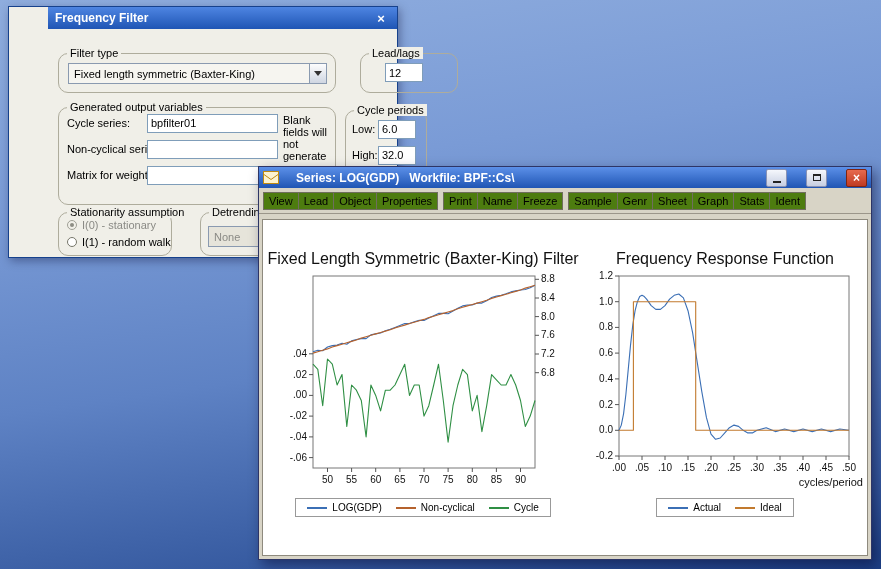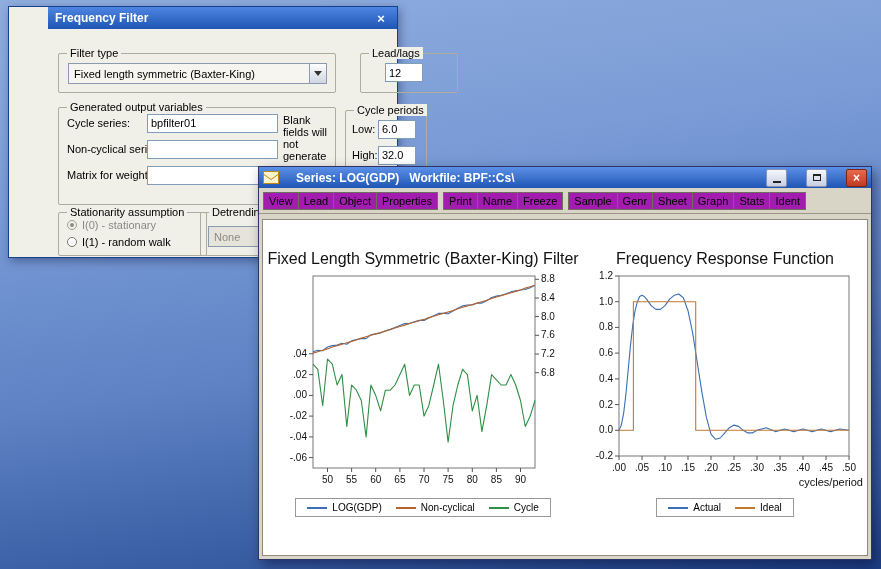--- a/index.html
+++ b/index.html
@@ -9,21 +9,21 @@
 
   
   .dialog { position:absolute; left:8px; top:6px; width:390px; height:252px;
     background:var(--dialog-bg,#f0efe8); border:1px solid #16418c;
     box-shadow:2px 3px 9px rgba(0,0,40,.35); z-index:1;padding-left:39px; }
   .dlg-titlebar { height:22px; display:flex; align-items:center; padding:0 7px;
     background:linear-gradient(180deg,var(--titlebar-start,#4e85e2),var(--titlebar-end,#1f55b4)); color:#fff; }
   .dlg-title { font-size:12px; font-weight:bold; }
   .dlg-close { margin-left:auto; width:18px; text-align:center; font-size:13px; font-weight:bold; cursor:default; }
   .dlg-body { position:relative; height:228px; font-size:11px; color:#000; }
-  .group { position:absolute; border:1px solid #aeac9c; border-radius:2px; }
+  .group { position:absolute; border:1px solid #aeac9c; border-radius:10px; }
   .group-label { position:absolute; top:-7px; left:8px; background:var(--dialog-bg,#f0efe8); padding:0 3px; white-space:nowrap; }
   .txt { font-family:"Liberation Sans",sans-serif; font-size:11px; border:1px solid #7f9db9; background:#fff; padding:1px 3px; height:19px; }
   .combo { position:absolute; height:21px; background:#f6f5f0; border:1px solid #8a9ab0; display:flex; align-items:center; padding-left:5px; }
   .combo-text { white-space:nowrap; overflow:hidden; }
   .combo-btn { margin-left:auto; width:17px; height:100%; border-left:1px solid #8a9ab0;
     background:linear-gradient(180deg,#fdfdfd,#cfd6e2); display:flex; align-items:center; justify-content:center; }
   .arrow-down { width:0; height:0; border-left:4px solid transparent; border-right:4px solid transparent; border-top:5px solid #333; }
   .combo.disabled { background:#e6e4da; color:#8a8a85; }
   .combo.disabled .combo-btn { background:#dedbd0; }
   .combo.disabled .arrow-down { border-top-color:#8a8a85; }
@@ -32,21 +32,21 @@
   .g-filter .combo { left:9px; top:9px; width:259px; }
   .g-lead { left:312px; top:24px; width:98px; height:40px; }
   .g-lead .txt { position:absolute; left:24px; top:9px; width:38px; }
   .g-output { left:10px; top:78px; width:278px; height:98px; }
   .out-row { position:absolute; left:8px; display:flex; align-items:center; }
   .out-row .txt { position:absolute; left:80px; width:131px; }
   .note { position:absolute; left:224px; top:6px; width:54px; line-height:12px; }
   .g-cycle { left:297px; top:81px; width:82px; height:76px; }
   .cy-row { position:absolute; left:6px; display:flex; align-items:center; }
   .cy-row .txt { position:absolute; left:26px; width:38px; }
-  .g-stat { left:10px; top:183px; width:149px; height:44px; }
+  .g-stat { left:10px; top:183px; width:114px; height:44px; }
   .radio { position:absolute; left:8px; display:flex; align-items:center; gap:5px; white-space:nowrap; }
   .radio-circle { width:10px; height:10px; border-radius:50%; border:1px solid #76766a; background:#fff; position:relative; flex:0 0 auto; }
   .radio-circle.checked::after { content:""; position:absolute; inset:2px; border-radius:50%; background:#8d8d84; }
   .radio.disabled { color:#8a8a85; }
   .radio.disabled .radio-circle { border-color:#a0a096; background:#f1f0e9; }
   .g-detrend { left:152px; top:183px; width:146px; height:44px; }
   .g-detrend .combo { left:7px; top:13px; width:131px; }
 
   
   .win { position:absolute; left:258px; top:166px; width:614px; height:394px;
@@ -54,21 +54,21 @@
     box-shadow:4px 5px 12px rgba(0,0,40,.45); z-index:2; }
   .win-titlebar { height:21px; display:flex; align-items:center; gap:17px; padding:0 4px;
     background:linear-gradient(180deg,#5c90e8,var(--titlebar-end,#1f55b4)); }
   .win-title { color:#fff; font-size:12px; font-weight:bold; white-space:pre; flex:1; overflow:hidden; }
   .win-btn { width:21px; height:18px; border:1px solid #8892b5; border-radius:2px;
     background:linear-gradient(180deg,#f5f7fc,#c7cfe2); display:flex; align-items:center; justify-content:center; margin-left:2px; }
   .win-btn.close { background:linear-gradient(180deg,#e76a4e,var(--close-button,#bf3a22)); border-color:#7e2412; color:#fff; font-weight:bold; font-size:12px; line-height:1; }
   .glyph-min { width:8px; height:2px; background:#222; margin-top:9px; }
   .glyph-restore { width:8px; height:7px; border:1px solid #222; border-top-width:2px; }
   .toolbar { height:26px; background:var(--toolbar-bg,#d8d4c6); display:flex; align-items:center; padding:0 4px; border-bottom:1px solid #9b968a; }
-  .tb-btn { font-size:11px; padding:2px 5px; border:1px solid #6f6e5e; background:#a21caf; margin-left:-1px; white-space:nowrap; cursor:default; }
+  .tb-btn { font-size:11px; padding:2px 5px; border:1px solid #6f6e5e; background:#4d7c0f; margin-left:-1px; white-space:nowrap; cursor:default; }
   .tb-btn:first-child { margin-left:0; }
   .tb-btn.gap { margin-left:5px; }
   .graphs { position:absolute; left:3px; right:3px; top:52px; bottom:3px; background:var(--chart-bg,#fff);
     border:1px solid #8e8a7e; display:flex; }
   .chart-col { display:flex; flex-direction:column; align-items:center; padding-top:30px; }
   .chart-col.left { width:53%; }
   .chart-col.right { width:47%; }
   .chart-title { font-size:16px; color:#111; margin-bottom:0; white-space:nowrap; }
   svg text { font-family:"Liberation Sans",sans-serif; font-size:10px; fill:#111; }
   svg text.xlab { font-size:11px; }

